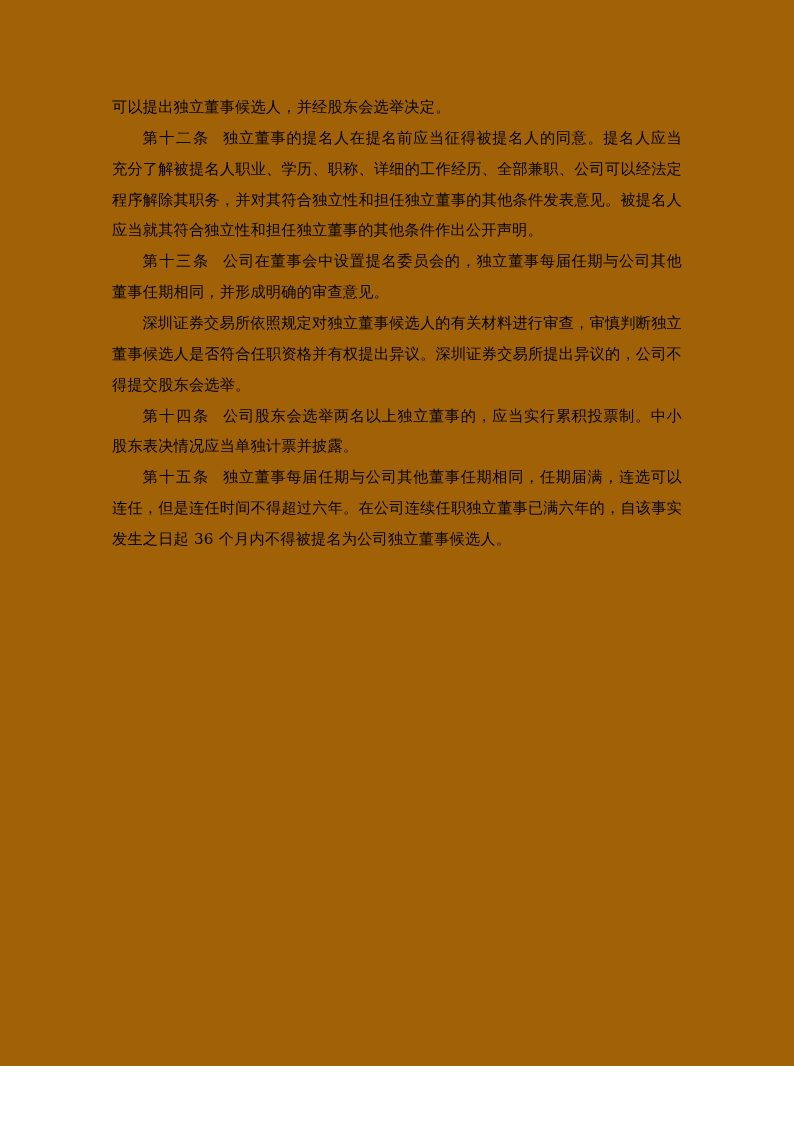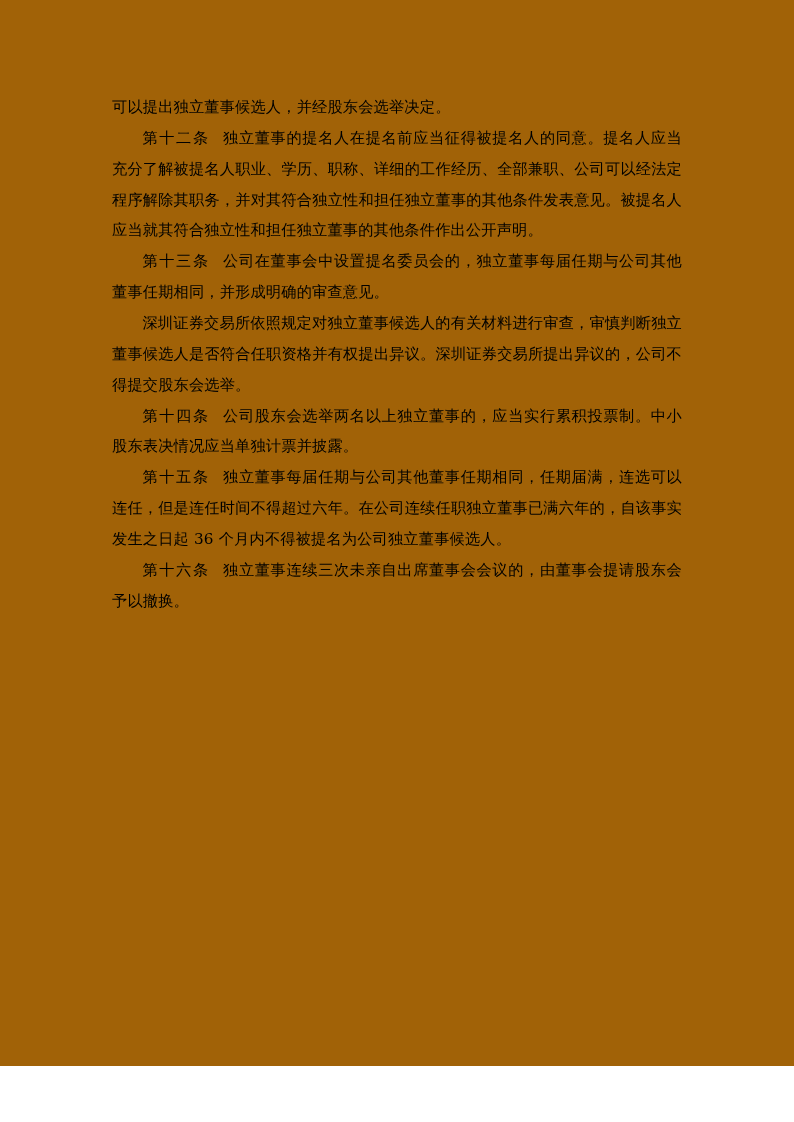--- a/index.html
+++ b/index.html
@@ -49,15 +49,14 @@
 <body>
 
 <div class="page">
   <div class="doc-body" id="doc-body">
       <p class="para noindent"><span>可以提出独立董事候选人，并经股东会选举决定。</span></p>
       <p class="para"><span class="art-label">第十二条</span><span class="art-gap"></span><span>独立董事的提名人在提名前应当征得被提名人的同意。提名人应当充分了解被提名人职业、学历、职称、详细的工作经历、全部兼职、公司可以经法定程序解除其职务，并对其符合独立性和担任独立董事的其他条件发表意见。被提名人应当就其符合独立性和担任独立董事的其他条件作出公开声明。</span></p>
       <p class="para"><span class="art-label">第十三条</span><span class="art-gap"></span><span>公司在董事会中设置提名委员会的，独立董事每届任期与公司其他董事任期相同，并形成明确的审查意见。</span></p>
       <p class="para"><span>深圳证券交易所依照规定对独立董事候选人的有关材料进行审查，审慎判断独立董事候选人是否符合任职资格并有权提出异议。深圳证券交易所提出异议的，公司不得提交股东会选举。</span></p>
       <p class="para"><span class="art-label">第十四条</span><span class="art-gap"></span><span>公司股东会选举两名以上独立董事的，应当实行累积投票制。中小股东表决情况应当单独计票并披露。</span></p>
       <p class="para"><span class="art-label">第十五条</span><span class="art-gap"></span><span>独立董事每届任期与公司其他董事任期相同，任期届满，连选可以连任，但是连任时间不得超过六年。在公司连续任职独立董事已满六年的，自该事实发生之日起 36 个月内不得被提名为公司独立董事候选人。</span></p>
-      <p class="para"><span class="art-label">第十六条</span><span class="art-gap"></span><span>独立董事连续三次未亲自出席董事会会议的，由董事会提请股东会予以撤换。</span></p>
     </div>
 </div>
 
 </body></html>

